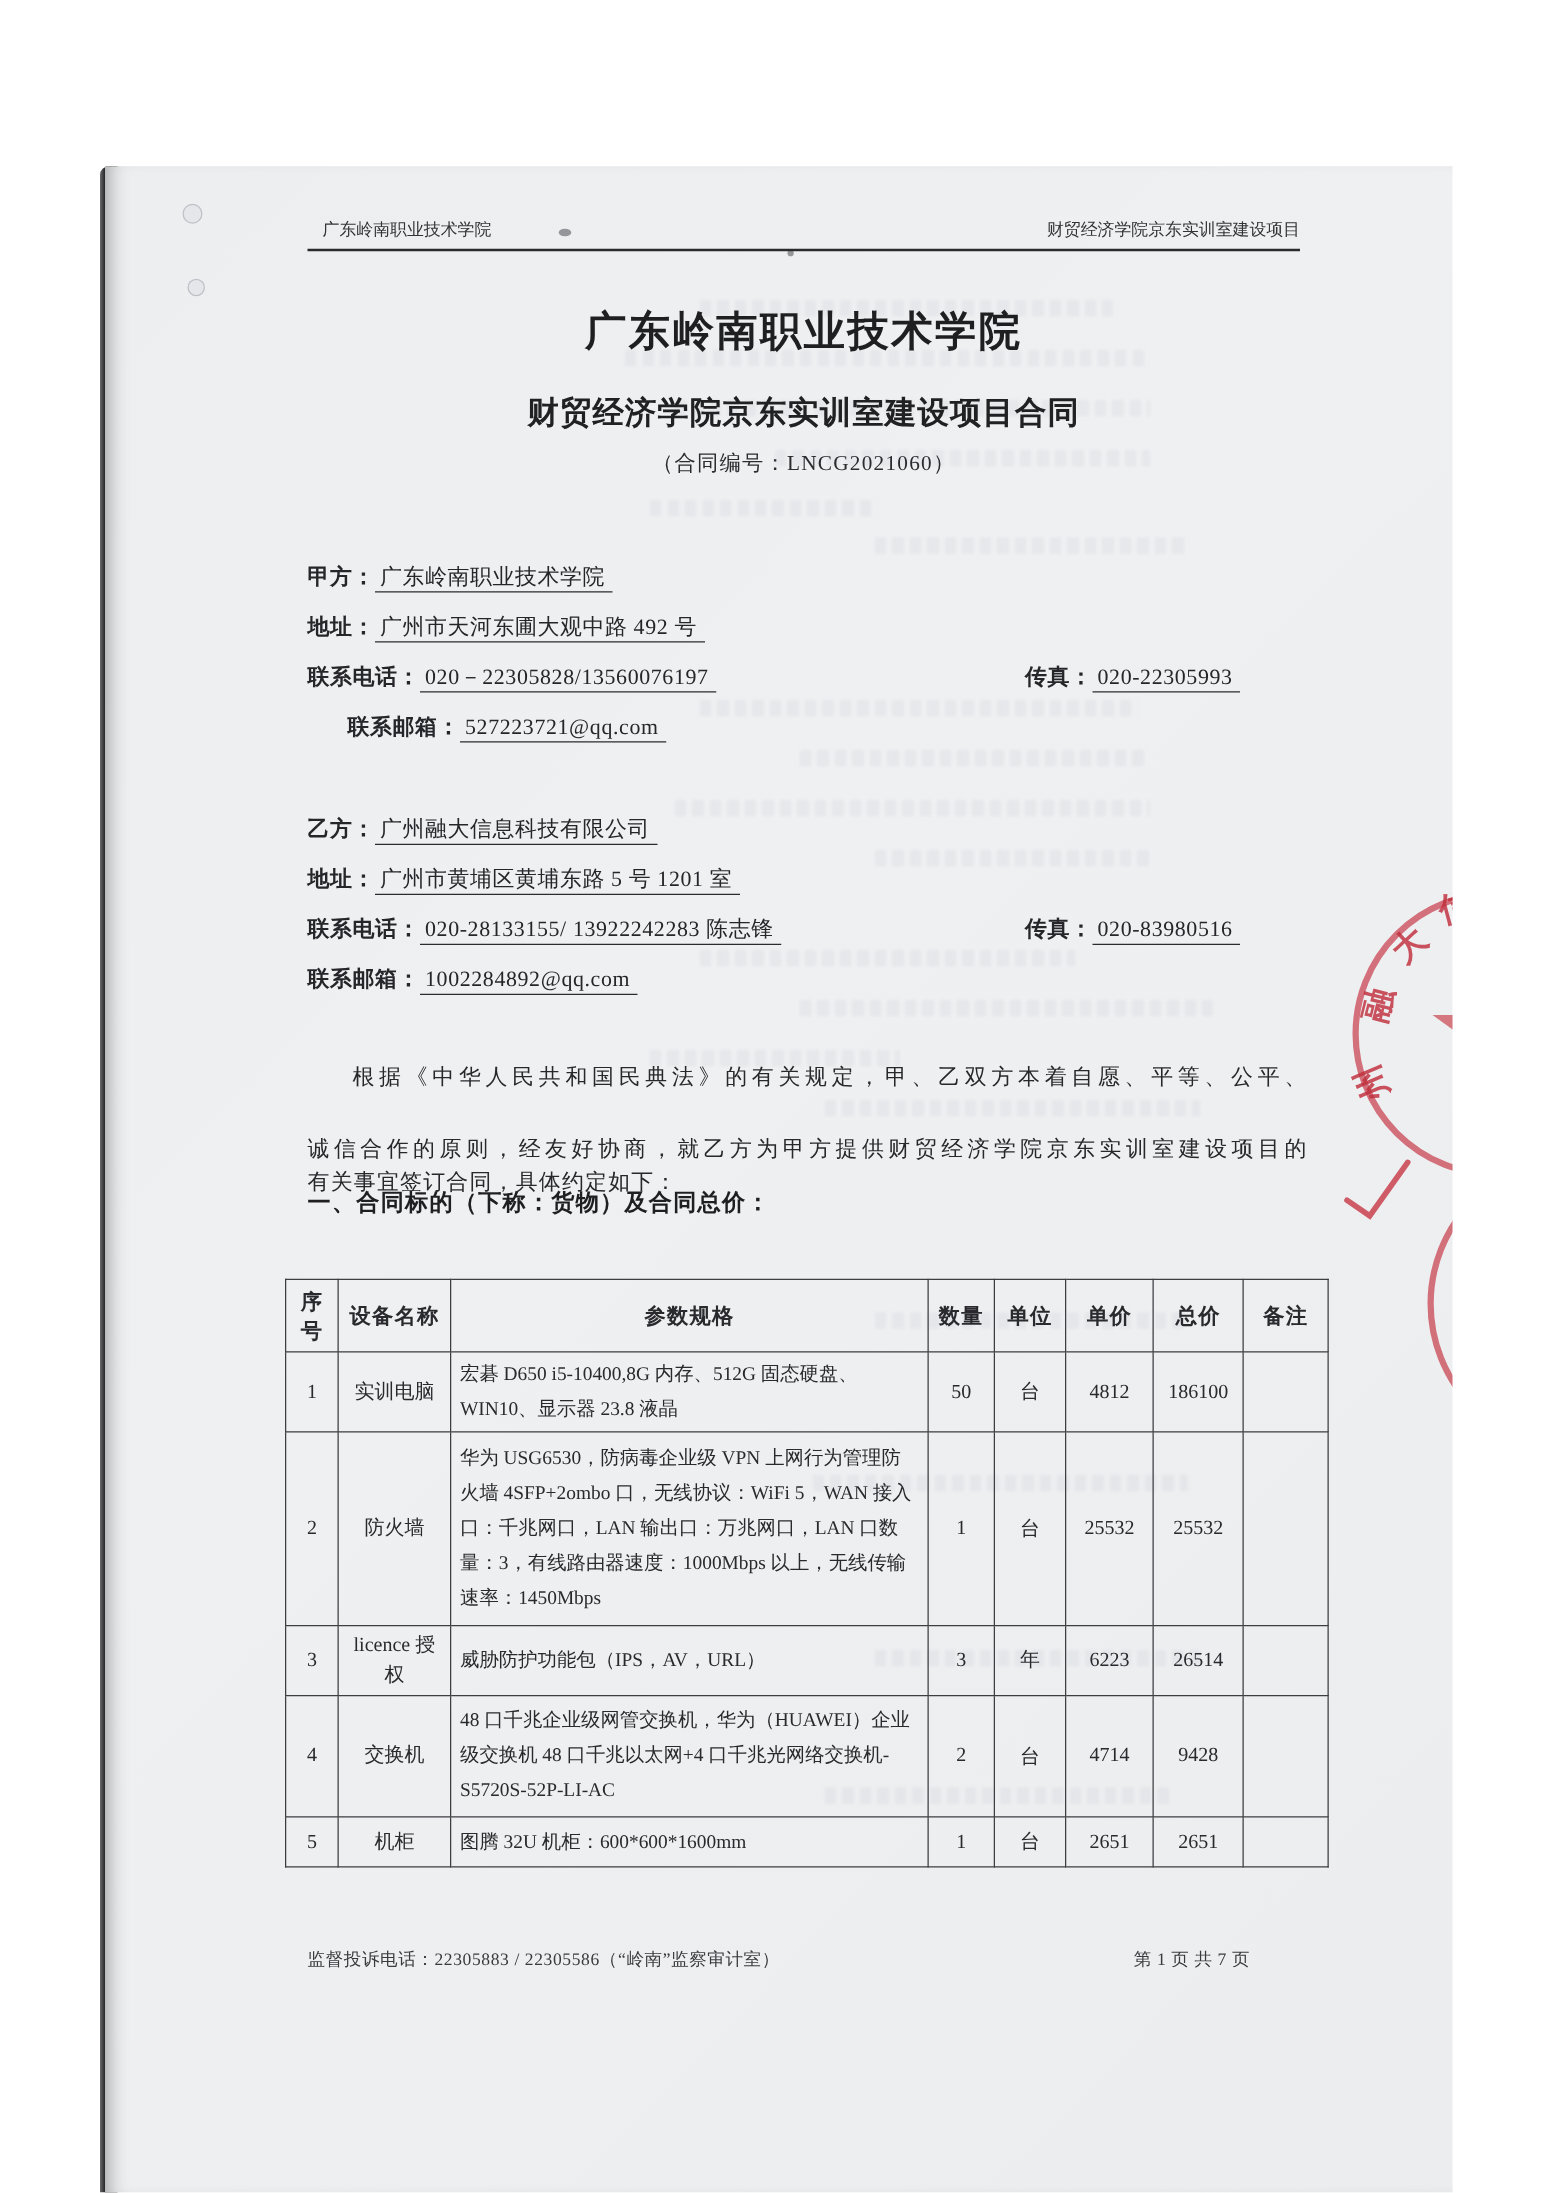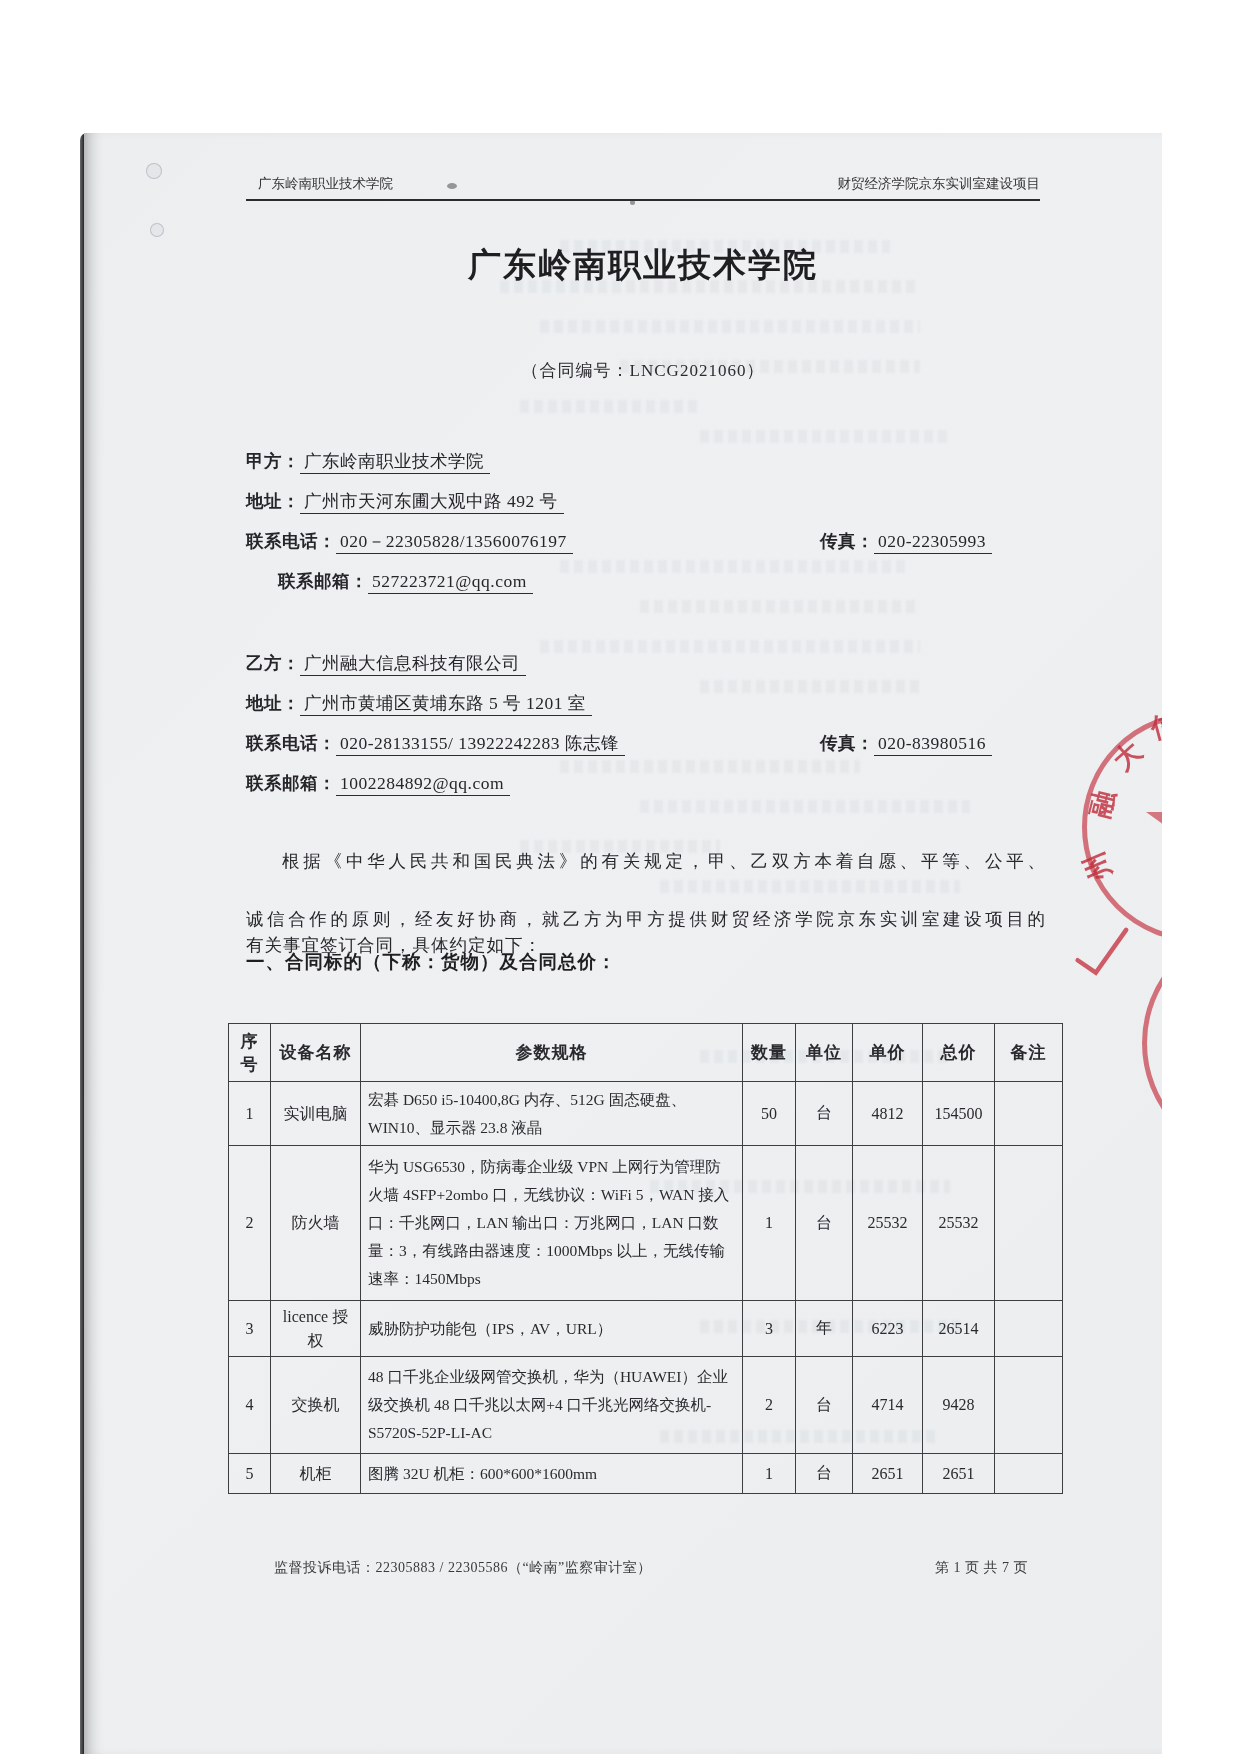--- a/index.html
+++ b/index.html
@@ -63,21 +63,21 @@
   }
   table.goods th{font-size:17px;font-weight:700;letter-spacing:1px;}
   table.goods td.spec{text-align:left;font-size:15.5px;line-height:28px;padding:2px 7px;}
   tr.hrow{height:58px;} tr.r0{height:64px;} tr.r1{height:155px;}
   tr.r2{height:56px;} tr.r3{height:97px;} tr.r4{height:40px;}
   td.name{line-height:24px;}
   
   .pfooter{
     position:absolute;left:162px;top:1426px;width:754px;
     display:flex;justify-content:space-between;
-    font-size:14px;color:#3a3a3e;letter-spacing:.5px;margin-left:28px;
+    font-size:14px;color:#3a3a3e;letter-spacing:.5px;
   }
   
   .stamp-ring{
     position:absolute;border-radius:50%;
     border:5px solid rgba(197,52,66,.68);
   }
   .ring1{left:998px;top:579px;width:220px;height:220px;}
   .ring2{left:1058px;top:790px;width:230px;height:230px;border-width:5px;}
   .stamp-char{
     position:absolute;font-size:27px;font-weight:700;
@@ -128,20 +128,21 @@
   <div class="bleed" style="left:566px;top:1047px;width:300px;"></div>
   <div class="bleed" style="left:616px;top:1187px;width:260px;"></div>
   <div class="bleed" style="left:576px;top:1297px;width:280px;"></div>
 
   <div class="run-header">
     <span class="lh">广东岭南职业技术学院</span>
     <span class="rh">财贸经济学院京东实训室建设项目</span>
   </div>
 
   <div class="titleblock t-main">广东岭南职业技术学院</div>
+  <div class="titleblock t-sub">财贸经济学院京东实训室建设项目合同</div>
   <div class="titleblock t-no">（合同编号：LNCG2021060）</div>
 
   <div class="pline" style="top:316px;">
     <span class="lbl">甲方：</span><span class="val">广东岭南职业技术学院</span>
   </div>
   <div class="pline" style="top:356px;">
     <span class="lbl">地址：</span><span class="val">广州市天河东圃大观中路 492 号</span>
   </div>
   <div class="pline" style="top:396px;">
     <span class="lbl">联系电话：</span><span class="val">020－22305828/13560076197</span>
@@ -193,21 +194,21 @@
       <th>总价</th>
       <th>备注</th>
     </tr>
     <tr class="r0">
       <td>1</td>
       <td class="name">实训电脑</td>
       <td class="spec">宏碁 D650 i5-10400,8G 内存、512G 固态硬盘、WIN10、显示器 23.8 液晶</td>
       <td>50</td>
       <td>台</td>
       <td>4812</td>
-      <td>154500</td>
+      <td>186100</td>
       <td></td>
     </tr>
     <tr class="r1">
       <td>2</td>
       <td class="name">防火墙</td>
       <td class="spec">华为 USG6530，防病毒企业级 VPN 上网行为管理防火墙 4SFP+2ombo 口，无线协议：WiFi 5，WAN 接入口：千兆网口，LAN 输出口：万兆网口，LAN 口数量：3，有线路由器速度：1000Mbps 以上，无线传输速率：1450Mbps</td>
       <td>1</td>
       <td>台</td>
       <td>25532</td>
       <td>25532</td>

